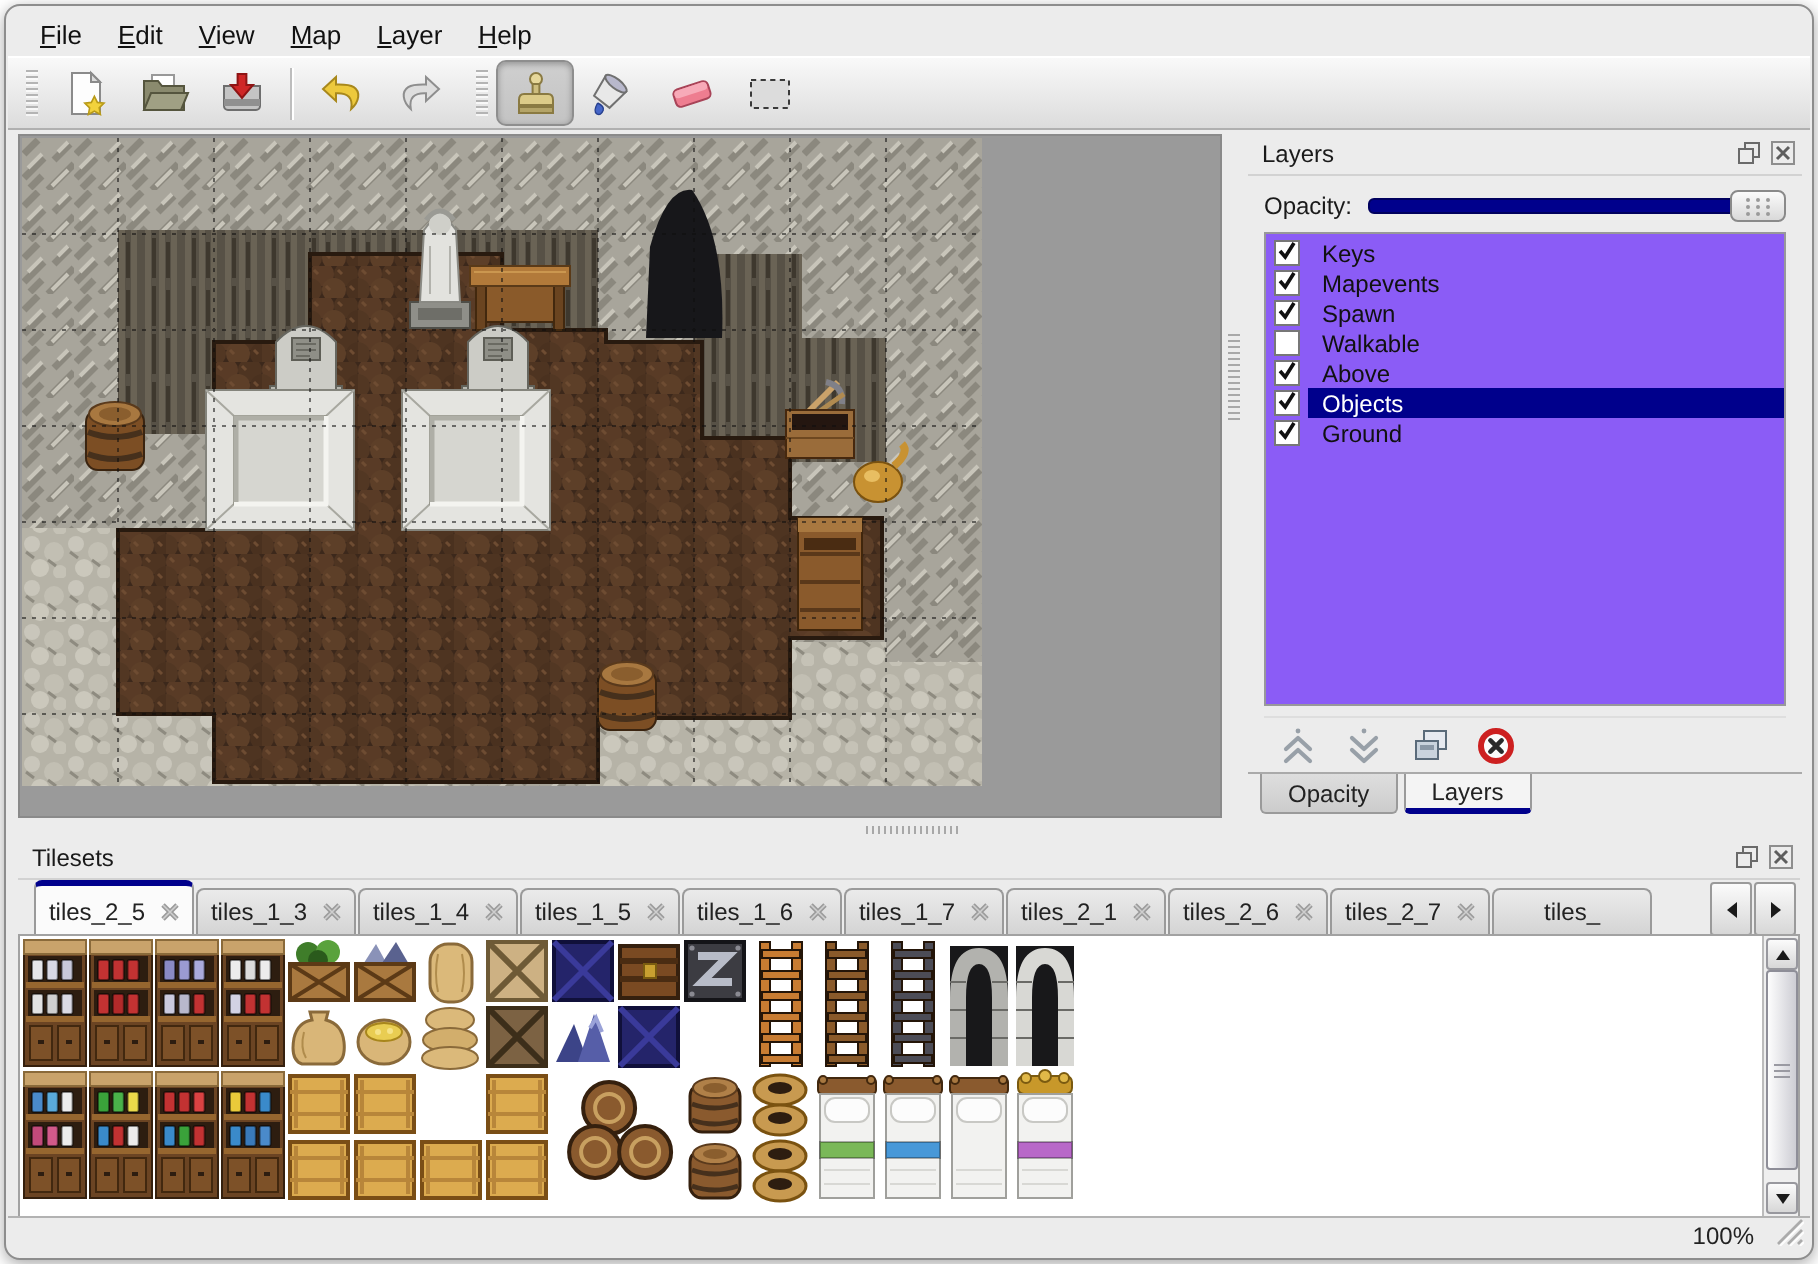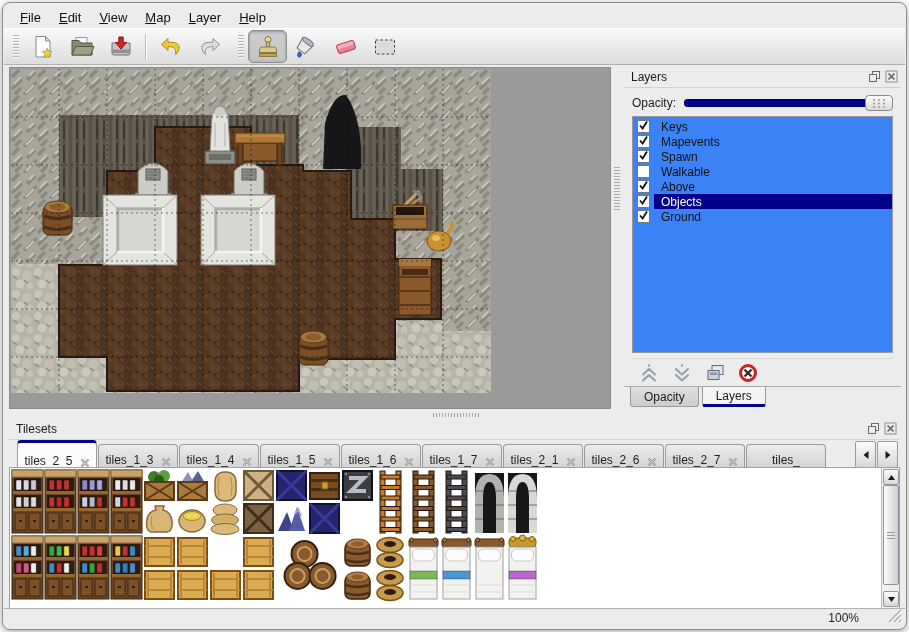--- a/index.html
+++ b/index.html
@@ -23,50 +23,50 @@
   .hsplit{position:absolute;left:6px;top:407px;right:6px;height:8px;}
   .hsplit .grip{position:absolute;left:424px;top:3px;width:48px;height:4px;background:repeating-linear-gradient(to right,#a8a8a8 0 1px,transparent 1px 3px);}
   
   .dock{position:absolute;left:621px;top:64px;right:5px;height:342px;}
   .dock-title{position:absolute;top:0;left:0;right:0;height:20px;font-size:12px;color:#1a1a1a;display:flex;align-items:center;padding-left:7px;border-bottom:1px solid #d2d2d2;}
   .dock-btns{position:absolute;right:3px;top:3px;display:flex;gap:4px;}
   .opacity-row{position:absolute;top:25px;left:8px;right:8px;height:18px;display:flex;align-items:flex-end;font-size:12px;color:#1a1a1a;}
   .slider{flex:1;margin-left:8px;position:relative;height:16px;}
   .slider .track{position:absolute;left:0;right:2px;top:5px;height:6px;background:#00008c;border-radius:3px;border:1px solid #00005e;}
   .slider .handle{position:absolute;right:0;top:1px;width:26px;height:14px;border:1px solid #8a8a8a;border-radius:4px;background:linear-gradient(#fbfbfb,#d9d9d9);display:flex;align-items:center;justify-content:center;}
-  .layerlist{position:absolute;top:49px;left:8px;right:8px;height:237px;background:#3b82f6;border:1px solid #98989a;overflow:hidden;padding-top:2px;box-sizing:border-box;}
+  .layerlist{position:absolute;top:49px;left:8px;right:8px;height:237px;background:#8b5cf6;border:1px solid #98989a;overflow:hidden;padding-top:2px;box-sizing:border-box;}
   .lrow{height:15px;display:flex;align-items:center;font-size:12px;position:relative;padding-left:4px;color:#111;}
   .lcheck{width:11px;height:11px;border:1px solid #777;background:#fff;margin-right:8px;position:relative;flex:none;z-index:1;}
   .lrow .lbl{position:relative;z-index:1;padding:0 3px;line-height:14px;}
   .lrow .hl{display:none;}
   .lrow.sel .hl{display:block;position:absolute;left:21px;right:0;top:0;bottom:0;background:#00008c;}
   .lrow.sel .lbl{color:#fff;}
   .dock-toolrow{position:absolute;top:291px;left:8px;right:8px;height:27px;display:flex;align-items:center;gap:9px;padding-left:5px;border-top:1px solid #dedede;border-bottom:1px solid #dedede;background:#ececec;}
   .drbtn{width:24px;height:24px;display:flex;align-items:center;justify-content:center;}
   .dock-tabline{position:absolute;top:319px;left:0;right:0;height:1px;background:#aaa;}
   .dock-tabs{position:absolute;top:320px;left:6px;height:22px;display:flex;}
   .dtab{padding:0 13px;height:19px;display:flex;align-items:center;justify-content:center;font-size:12px;color:#222;background:linear-gradient(#dedede,#cccccc);border:1px solid #9a9a9a;border-top:none;border-radius:0 0 3px 3px;margin-right:3px;}
   .dtab.active{background:#f4f4f4;border-bottom:3px solid #00008c;height:17px;}
   
   .tsdock{position:absolute;left:6px;right:6px;top:416px;height:190px;}
   .ts-tabs{position:absolute;top:21px;left:8px;right:46px;height:27px;display:flex;overflow:hidden;}
-  .ttab{width:78px;flex:none;height:22px;display:flex;align-items:flex-end;justify-content:center;gap:7px;font-size:12px;color:#222;background:linear-gradient(#ebebeb,#d4d4d4);border:1px solid #9a9a9a;border-bottom:none;border-radius:4px 4px 0 0;margin-right:1px;margin-top:4px;}
+  .ttab{width:78px;flex:none;height:22px;display:flex;align-items:center;justify-content:center;gap:7px;font-size:12px;color:#222;background:linear-gradient(#ebebeb,#d4d4d4);border:1px solid #9a9a9a;border-bottom:none;border-radius:4px 4px 0 0;margin-right:1px;margin-top:4px;}
   .ttab.active{background:#fbfbfb;border-top:3px solid #00008c;margin-top:0;height:25px;}
   .ts-scrollbtns{position:absolute;right:2px;top:22px;display:flex;gap:1px;}
   .sbtn{width:19px;height:25px;border:1px solid #9a9a9a;background:linear-gradient(#fbfbfb,#d7d7d7);display:flex;align-items:center;justify-content:center;border-radius:2px;}
   .ts-content{position:absolute;top:48px;left:0;right:0;bottom:0;background:#fff;border:1px solid #a2a2a2;box-sizing:border-box;overflow:hidden;}
   #tilesvg{position:absolute;left:0;top:0;}
   .vscroll{position:absolute;right:0;top:0;bottom:0;width:17px;background:#efefef;border-left:1px solid #bcbcbc;}
   .vs-btn{position:absolute;left:1px;width:14px;height:14px;border:1px solid #98989e;border-radius:2px;background:linear-gradient(#fbfbfb,#d7d7d7);display:flex;align-items:center;justify-content:center;}
   .vs-up{top:1px;} .vs-down{bottom:1px;}
   .vs-thumb{position:absolute;left:1px;top:17px;width:14px;height:98px;background:linear-gradient(to right,#fdfdfd,#cdcdd4);border:1px solid #8e8e98;border-radius:2px;}
   .vs-grip{position:absolute;left:3px;top:46px;width:8px;height:8px;background:repeating-linear-gradient(to bottom,#9a9aa2 0 1px,transparent 1px 3px);}
   
   .statusbar{position:absolute;left:1px;right:1px;bottom:1px;height:19px;border-top:1px solid #b2b2b2;background:#ececec;border-radius:0 0 7px 7px;font-size:12px;color:#222;}
-  .zoomlvl{position:absolute;right:46px;top:2px;}
+  .zoomlvl{position:absolute;right:28px;top:2px;}
   .sgrip{position:absolute;right:3px;bottom:2px;}
 </style>
 </head>
 <body>
 
 <div id="window">
   <div class="menubar" id="menubar">
       <div class="menu-item"><u>F</u>ile</div>
       <div class="menu-item"><u>E</u>dit</div>
       <div class="menu-item"><u>V</u>iew</div>

